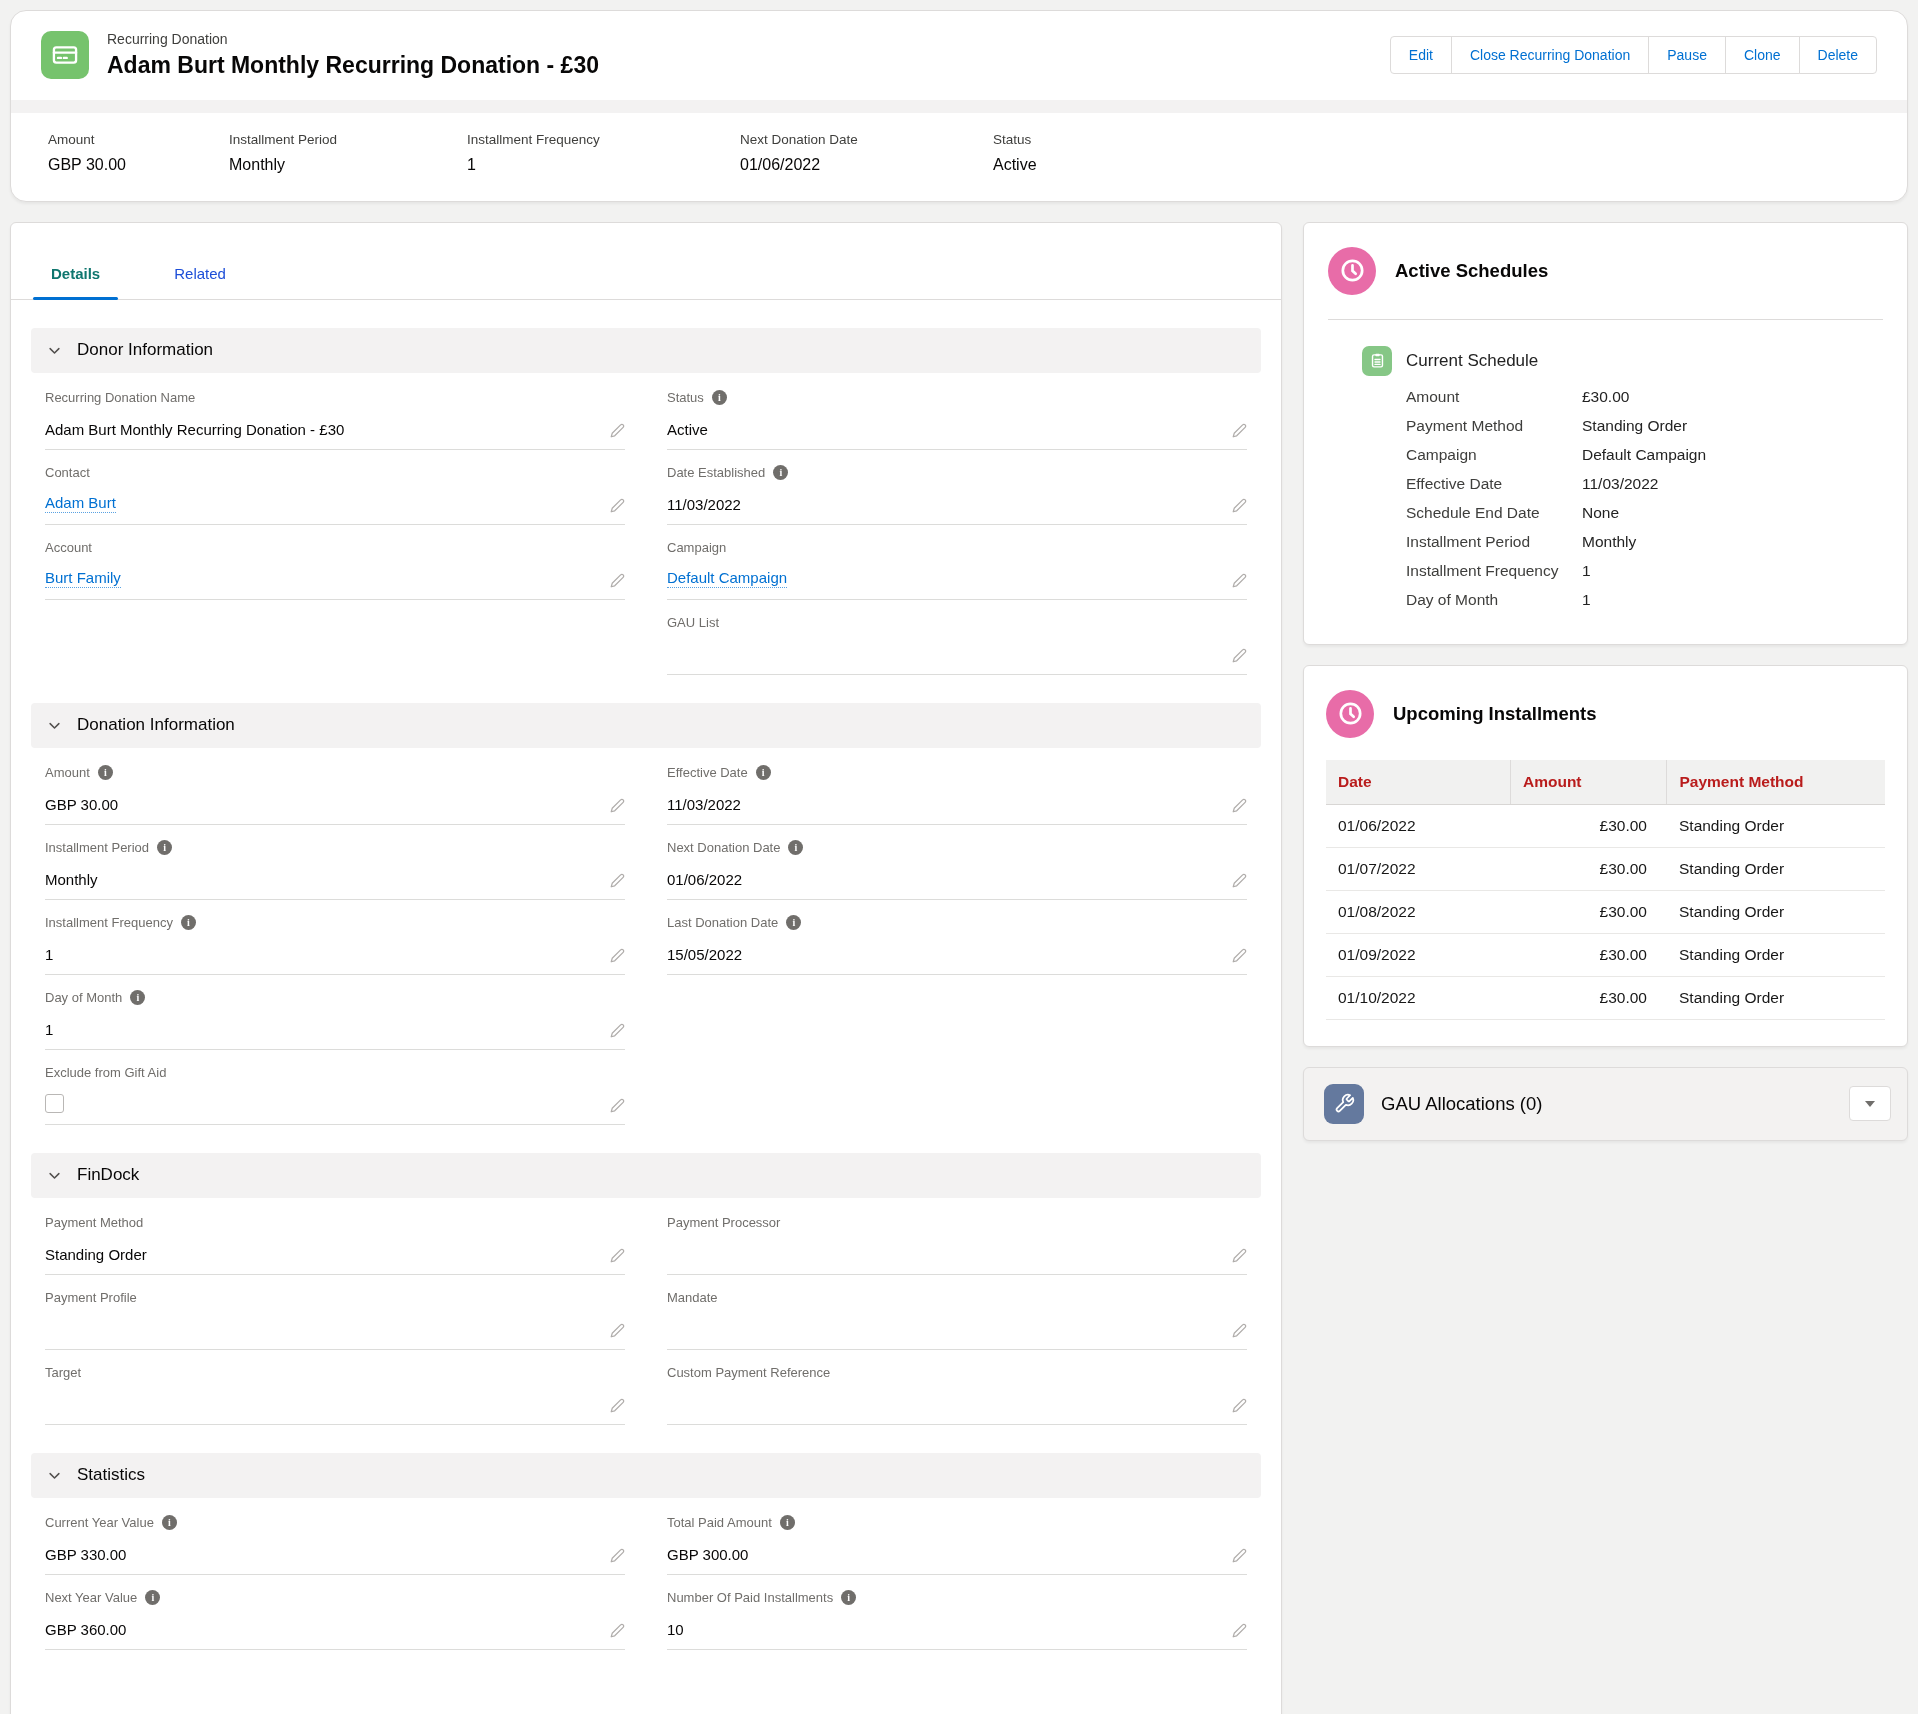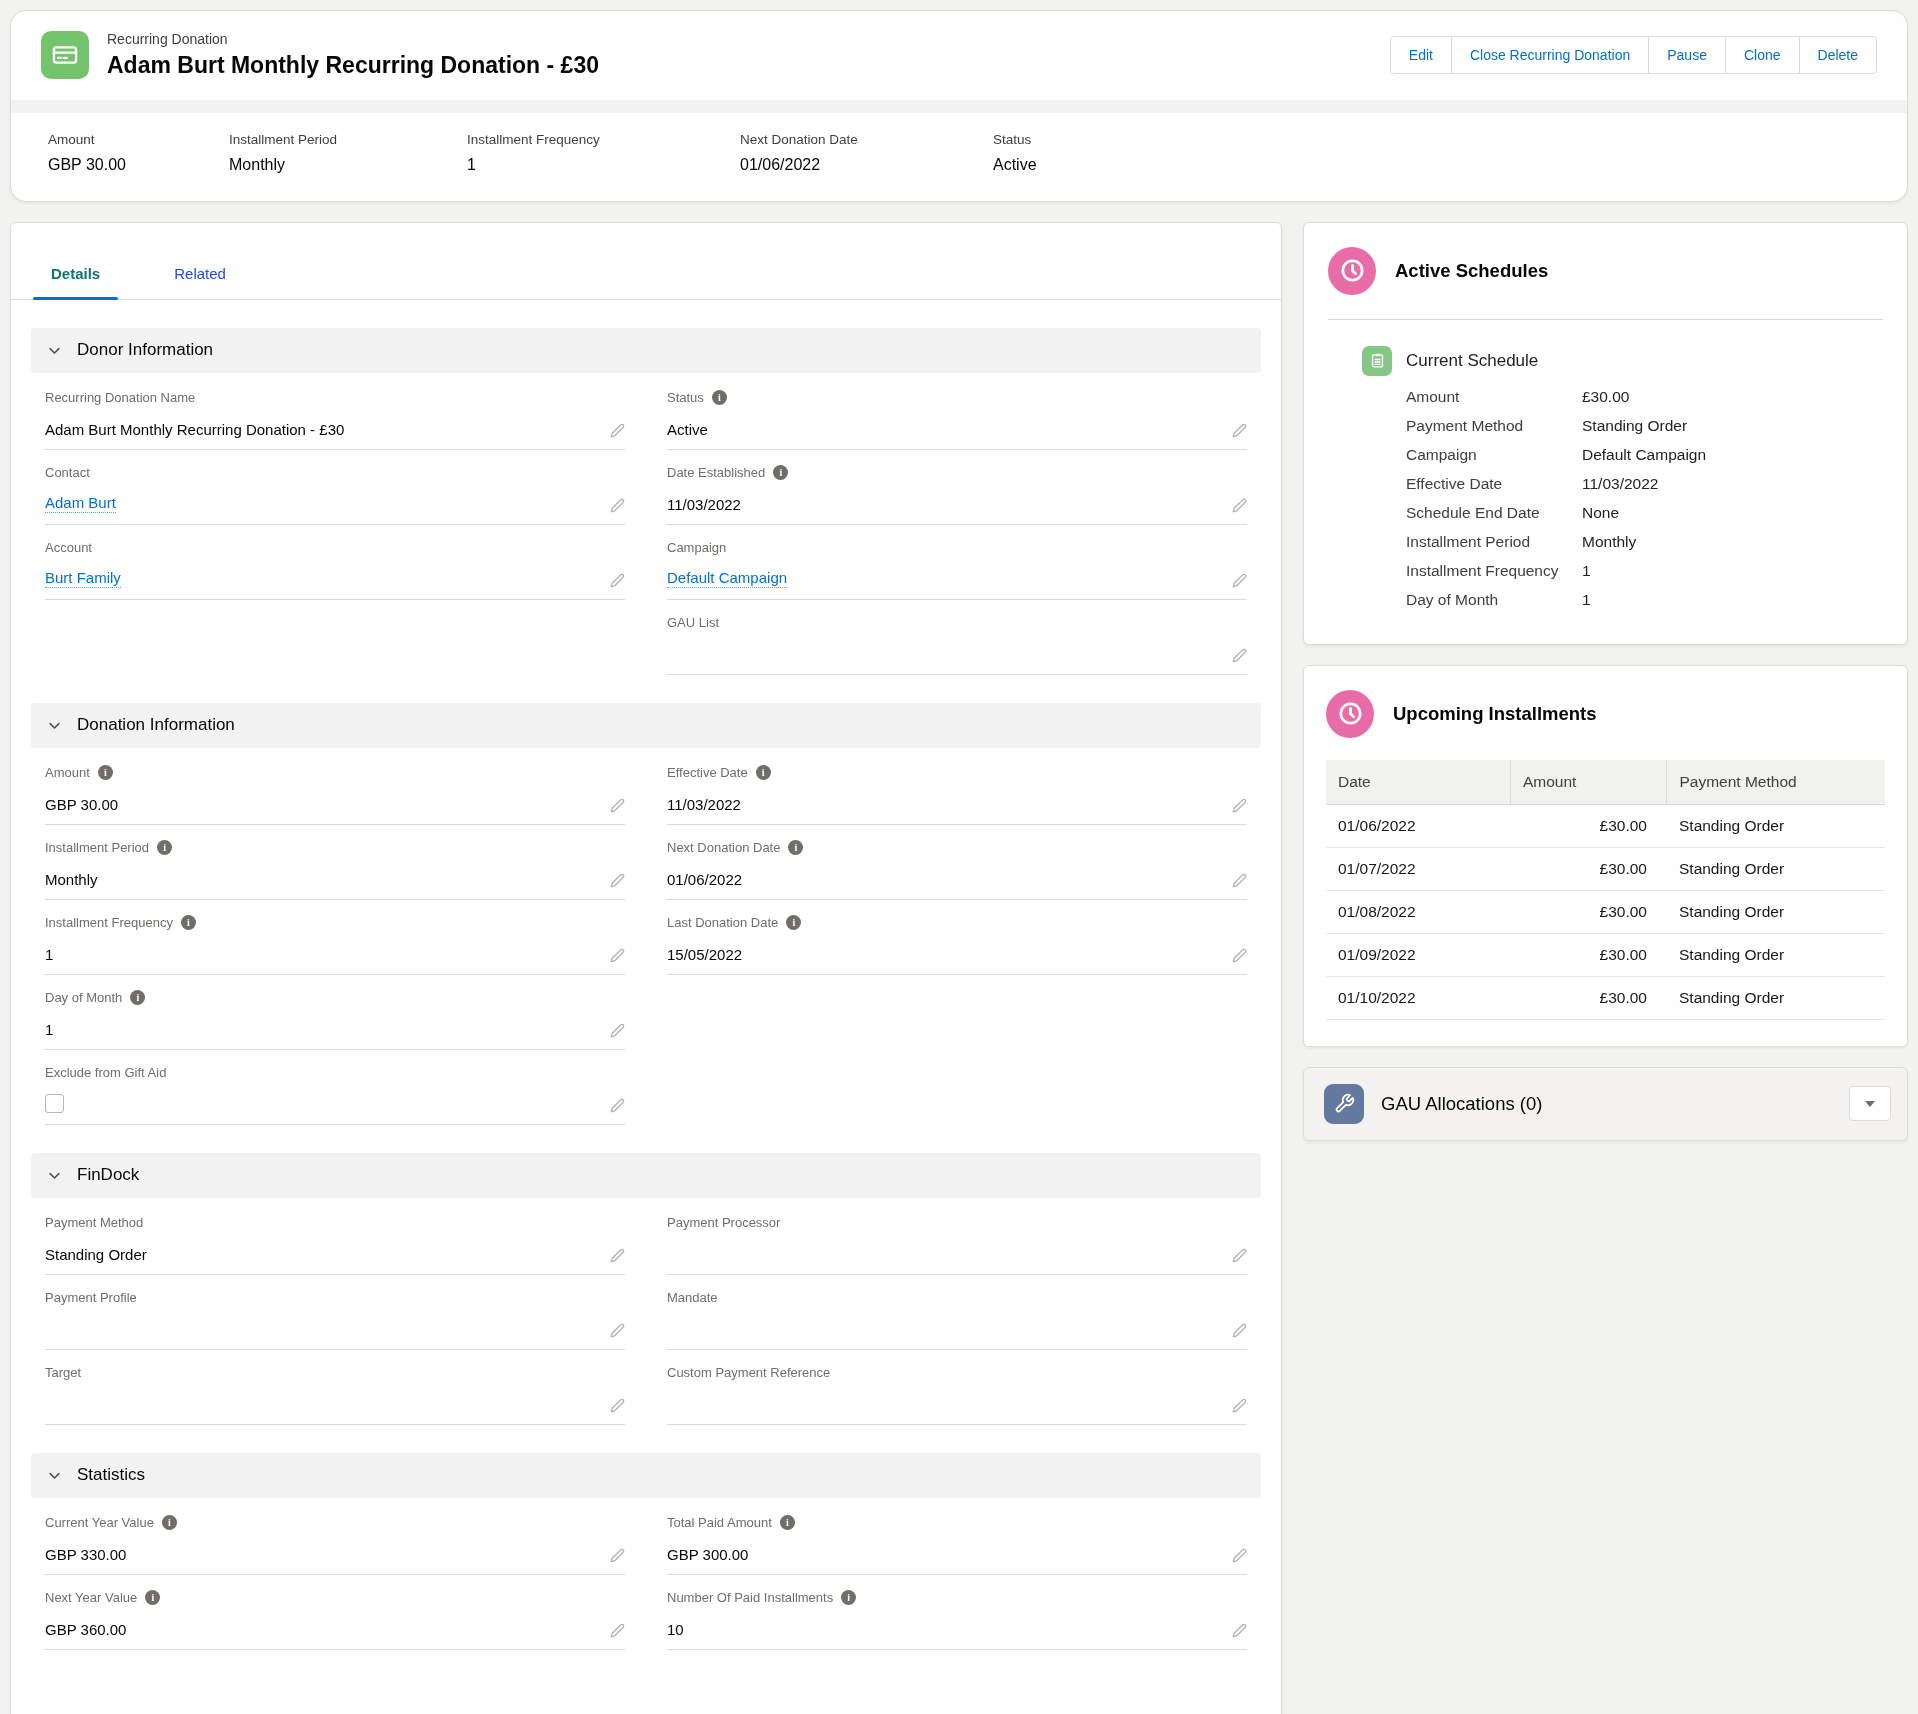--- a/index.html
+++ b/index.html
@@ -76,21 +76,21 @@
 .divider{border:none;border-top:1px solid #dddbda;margin:2px 0 0}
 .current-schedule{margin:26px 0 0 34px}
 .cs-head{display:flex;align-items:flex-start;gap:14px}
 .icon-square{width:30px;height:30px;border-radius:7px;background:var(--schedule-green);display:flex;align-items:center;justify-content:center;flex:none}
 .cs-title{font-size:17px;color:#232323;line-height:30px}
 .cs-grid{display:grid;grid-template-columns:176px 1fr;align-items:start;margin:6px 0 0 44px;font-size:15.5px;color:#3e3e3c;line-height:29px}
 .cs-grid .cs-val{color:#232323}
 
 .installments-card{padding:0 22px 26px}
 table{width:100%;border-collapse:collapse;font-size:15.5px}
-thead th{background:#f1f1f0;font-weight:400;color:#404040;text-align:left;padding:13px 12px;border-bottom:1px solid #d8d6d4;border-left:1px solid #dddbda}
+thead th{background:#f1f1f0;font-weight:700;color:#b91c1c;text-align:left;padding:13px 12px;border-bottom:1px solid #d8d6d4;border-left:1px solid #dddbda}
 thead th:first-child{border-left:none}
 tbody td{padding:12px;border-bottom:1px solid #e9e8e6;color:#171717}
 .col-date{width:33%}
 .col-amount{width:28%}
 td.col-amount{text-align:right;padding-right:20px}
 .col-method{width:39%}
 
 .gau-card{display:flex;align-items:center;gap:17px;background:#f3f2f1;padding:0 16px 0 20px;height:74px}
 .icon-square.slate{width:40px;height:40px;background:var(--icon-slate);border-radius:9px}
 .gau-card h2{font-size:18.5px;margin:0;font-weight:400}

